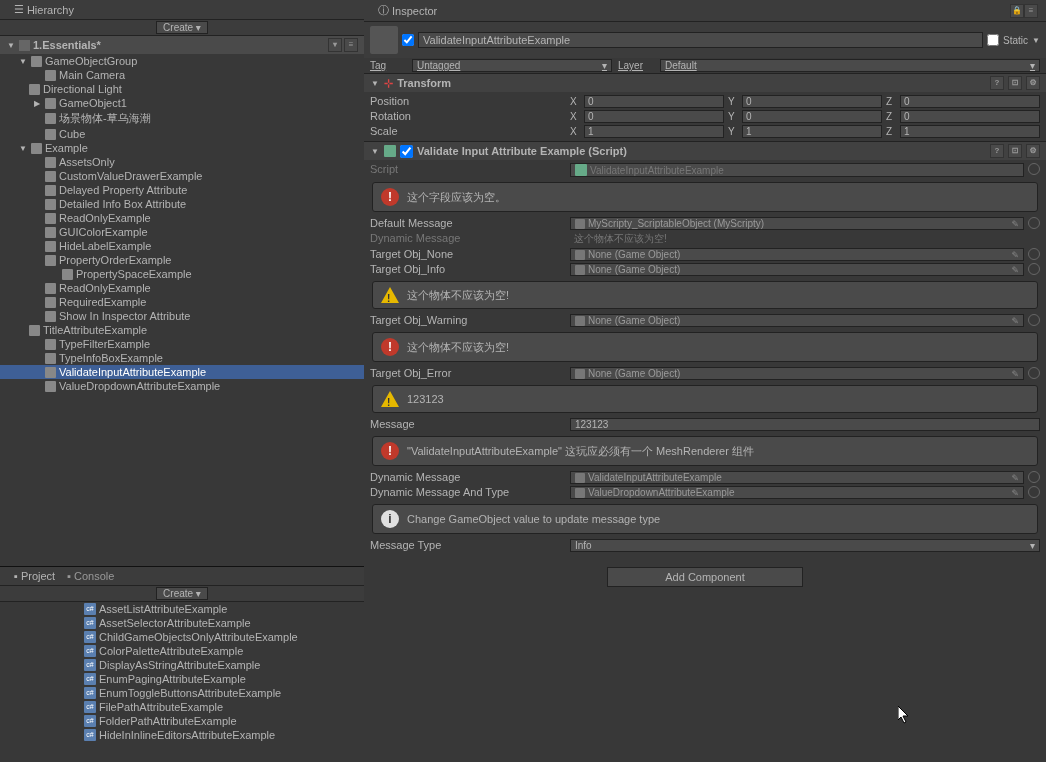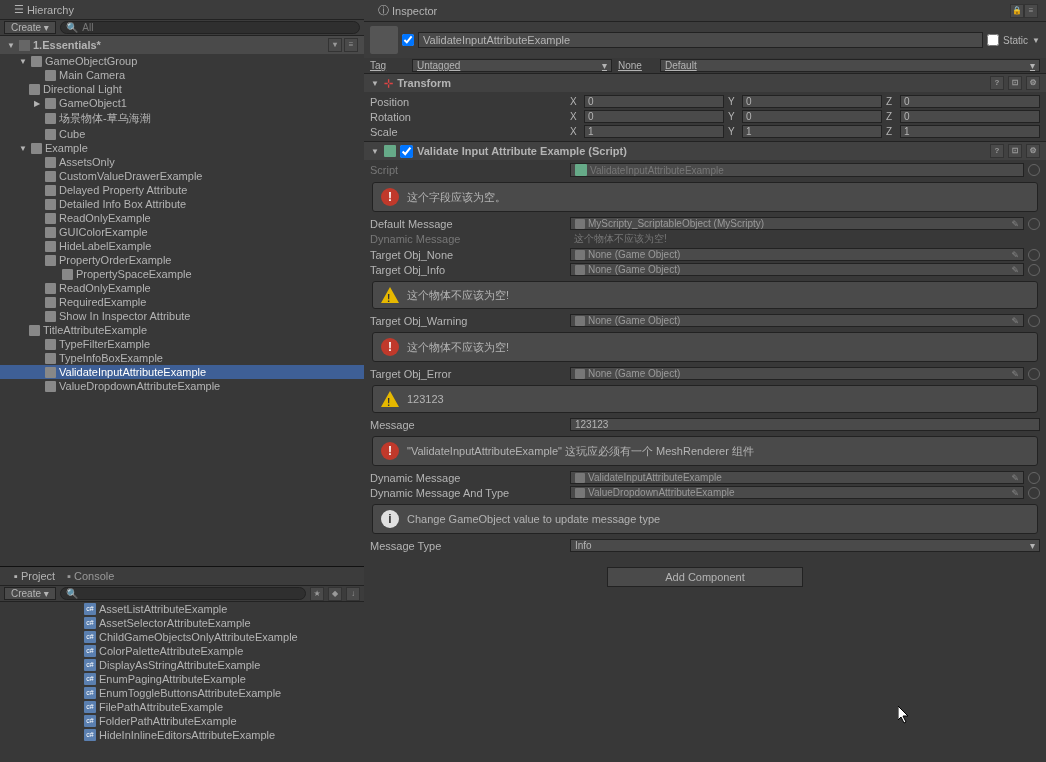--- a/index.html
+++ b/index.html
@@ -7,21 +7,21 @@
 .main { display: flex; width: 1046px; height: 762px; }
 .left { width: 495px; display: flex; flex-direction: column; }
 .right { flex: 1; background: #383838; display: flex; flex-direction: column; }
 
 
 .panel-tab { background: #3c3c3c; border-bottom: 1px solid #222; padding: 2px 8px; font-size: 11px; display: flex; align-items: center; }
 .panel-tab .tab { padding: 1px 6px; display: inline-flex; align-items: center; gap: 3px; }
 .panel-tab .tab.dim { color: #999; }
 
 
-.toolbar { background: #3c3c3c; border-bottom: 1px solid #222; padding: 1px 4px; display: flex; align-items: center; gap: 4px; height: 16px; }
+.toolbar { background: #3c3c3c; border-bottom: 1px solid #222; padding: 1px 4px; display: flex; align-items: center; gap: 4px; height: 16px; flex-direction: column; }
 .btn-create { background: #4a4a4a; border: 1px solid #222; padding: 0 6px; font-size: 10px; color: #b4b4b4; cursor: pointer; }
 .search-box { flex: 1; background: #2f2f2f; border: 1px solid #222; border-radius: 8px; padding: 0 6px; font-size: 10px; color: #777; display: flex; align-items: center; gap: 3px; }
 
 
 .hierarchy { flex: 1; background: #383838; overflow: auto; }
 .scene-header { background: #4a4a4a; padding: 2px 6px; display: flex; align-items: center; gap: 3px; font-weight: bold; }
 .tree-item { padding: 1px 4px; display: flex; align-items: center; gap: 3px; cursor: pointer; }
 .tree-item.selected { background: #3e5f96; color: #fff; }
 .foldout { width: 10px; text-align: center; font-size: 8px; }
 .cube-icon { width: 11px; height: 11px; background: #888; display: inline-block; border-radius: 1px; }
@@ -42,21 +42,21 @@
 .static-label { font-size: 10px; }
 
 .insp-row { display: flex; align-items: center; padding: 1px 6px; gap: 6px; text-decoration: underline; }
 .insp-row .lbl { width: 36px; font-size: 10px; }
 .dropdown { background: #4a4a4a; border: 1px solid #222; padding: 0 4px; font-size: 10px; color: #b4b4b4; display: inline-flex; align-items: center; justify-content: space-between; cursor: pointer; }
 
 
 .component { border-top: 1px solid #222; }
 .comp-header { background: #414141; padding: 2px 6px; display: flex; align-items: center; gap: 4px; font-weight: bold; }
 .comp-body { padding: 2px 6px; }
-.prop-row { display: flex; align-items: center; padding: 1px 0; gap: 4px; }
+.prop-row { display: flex; padding: 1px 0; gap: 4px; }
 .prop-label { width: 196px; font-size: 11px; }
 .prop-label.dim { color: #777; }
 .xyz { display: flex; gap: 4px; flex: 1; align-items: center; }
 .xyz-lbl { width: 10px; font-size: 10px; }
 .num-input { flex: 1; background: #4a4a4a; border: 1px solid #222; color: #b4b4b4; padding: 0 3px; font-size: 10px; }
 .obj-field { flex: 1; background: #4a4a4a; border: 1px solid #222; padding: 0 4px; font-size: 10px; display: flex; align-items: center; gap: 3px; color: #999; cursor: pointer; }
 .obj-field .go { width: 10px; height: 10px; background: #777; border-radius: 1px; }
 .pencil { font-size: 9px; color: #888; margin-left: auto; }
 .circle-btn { width: 12px; height: 12px; border: 1px solid #666; border-radius: 50%; cursor: pointer; }
 
@@ -315,21 +315,21 @@
         <input type="checkbox" style="">
         <span class="static-label">Static</span>
         <span style="font-size:8px">▼</span>
       </div>
       <div class="insp-row">
         <span class="lbl">Tag</span>
         <span class="dropdown" style="width:200px">
             <span>Untagged</span>
             <span>▾</span>
           </span>
-        <span class="lbl">None</span>
+        <span class="lbl">Layer</span>
         <span class="dropdown" style="flex:1">
             <span>Default</span>
             <span>▾</span>
           </span>
       </div>
 
       <div class="component">
         <div class="comp-header">
           <span class="foldout">▼</span>
           <span style="color:#d44">⊹</span>

